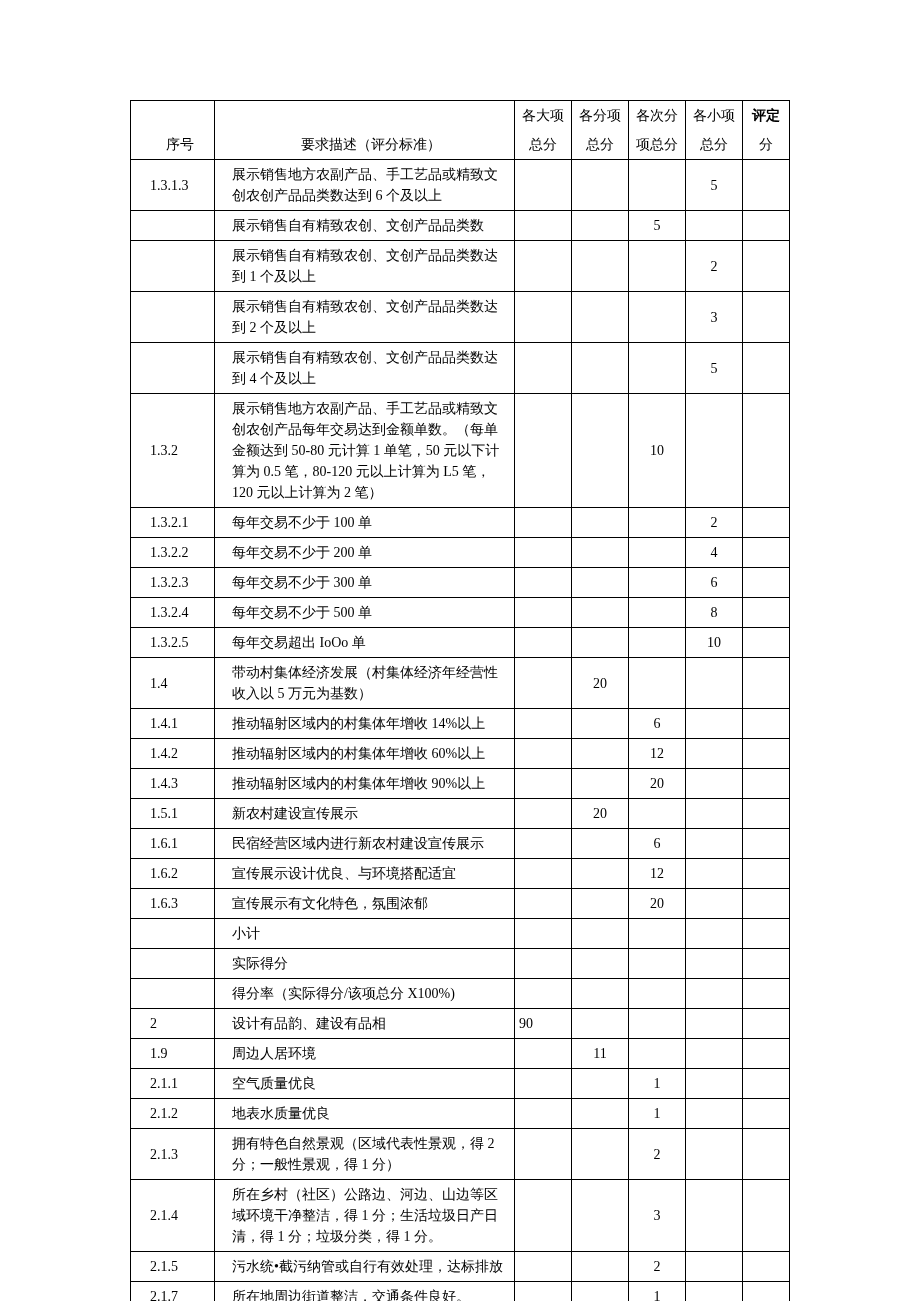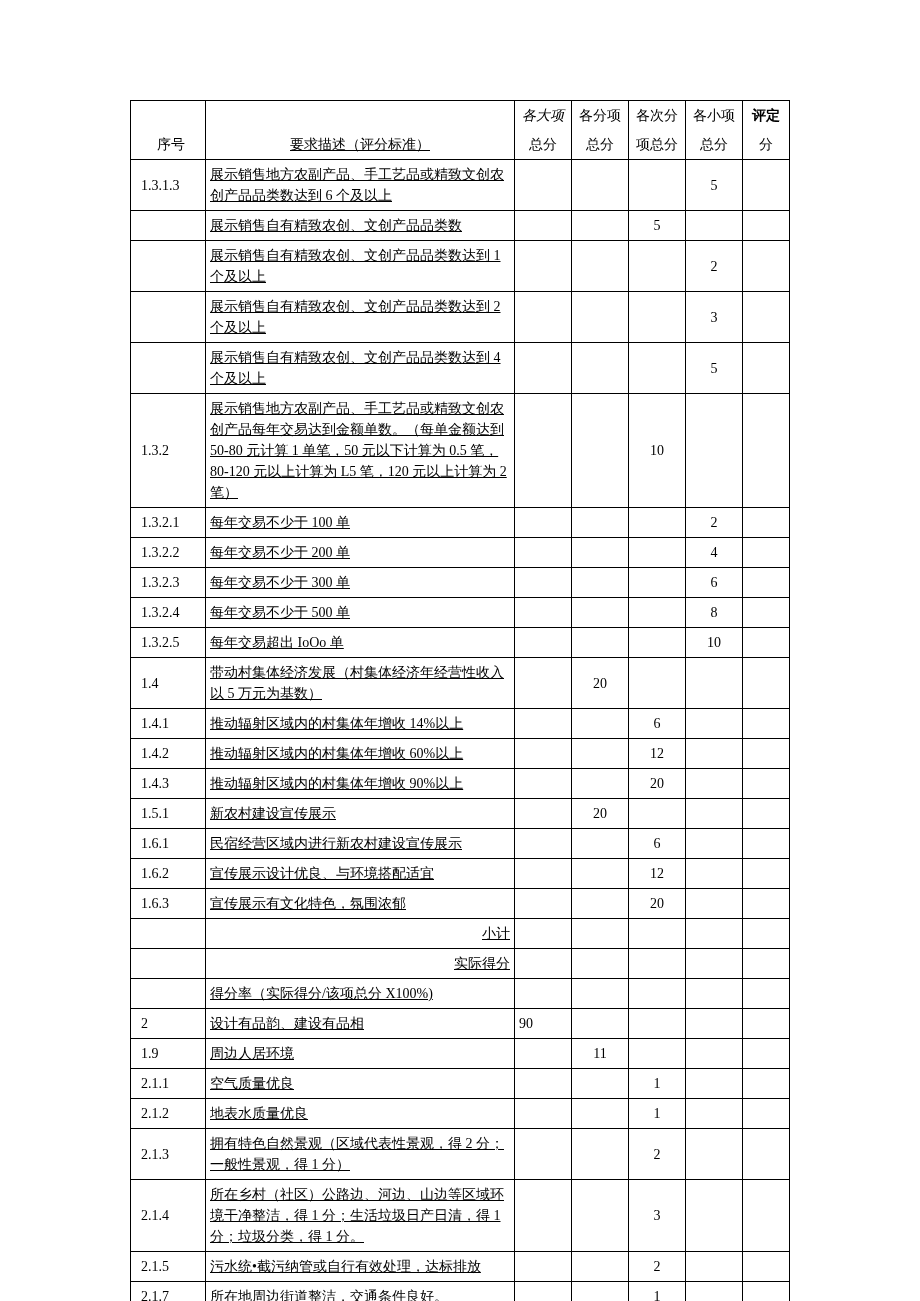--- a/index.html
+++ b/index.html
@@ -20,41 +20,41 @@
     table-layout: fixed;
   }
   th, td {
     border: 1px solid #000;
     padding: 4px 4px;
     vertical-align: middle;
     font-weight: normal;
     line-height: 1.5;
     word-wrap: break-word;
   }
-  .col-seq { width: 60px; text-align: left; padding-left: 10px;}
-  .col-desc { width: auto; text-align: left; padding-left: 4px; text-decoration: underline;}
+  .col-seq { width: 60px; text-align: left; padding-left: 19px;}
+  .col-desc { width: auto; text-align: left; padding-left: 17px;}
   .col-c1 { width: 48px; text-align: left; }
   .col-c2 { width: 48px; text-align: center; margin-left: 20px; }
   .col-c3 { width: 48px; text-align: center; margin-left: 19px; }
   .col-c4 { width: 48px; text-align: center; }
   .col-c5 { width: 38px; text-align: center; }
   .hdr { text-align: center; }
   .desc-center { text-align: left; }
-  .desc-right { text-align: right; padding-right: 4px;}
+  .desc-right { text-align: left; padding-right: 4px;}
 </style>
 </head>
 <body>
 
 <div class="page">
 <table>
   <thead>
     <tr>
       <th rowspan="2" class="col-seq hdr" style="vertical-align:bottom;">序号</th>
       <th rowspan="2" class="col-desc hdr" style="vertical-align:bottom;">要求描述（评分标准）</th>
-      <th class="col-c1 hdr" style="border-bottom:none;font-style:italic;">各大项</th>
+      <th class="col-c1 hdr" style="border-bottom:none;">各大项</th>
       <th class="col-c2 hdr" style="border-bottom:none;">各分项</th>
       <th class="col-c3 hdr" style="border-bottom:none;">各次分</th>
       <th class="col-c4 hdr" style="border-bottom:none;">各小项</th>
       <th class="col-c5 hdr" style="border-bottom:none;font-weight:bold;">评定</th>
     </tr>
     <tr>
       <th class="col-c1 hdr" style="border-top:none;">总分</th>
       <th class="col-c2 hdr" style="border-top:none;">总分</th>
       <th class="col-c3 hdr" style="border-top:none;">项总分</th>
       <th class="col-c4 hdr" style="border-top:none;">总分</th>

